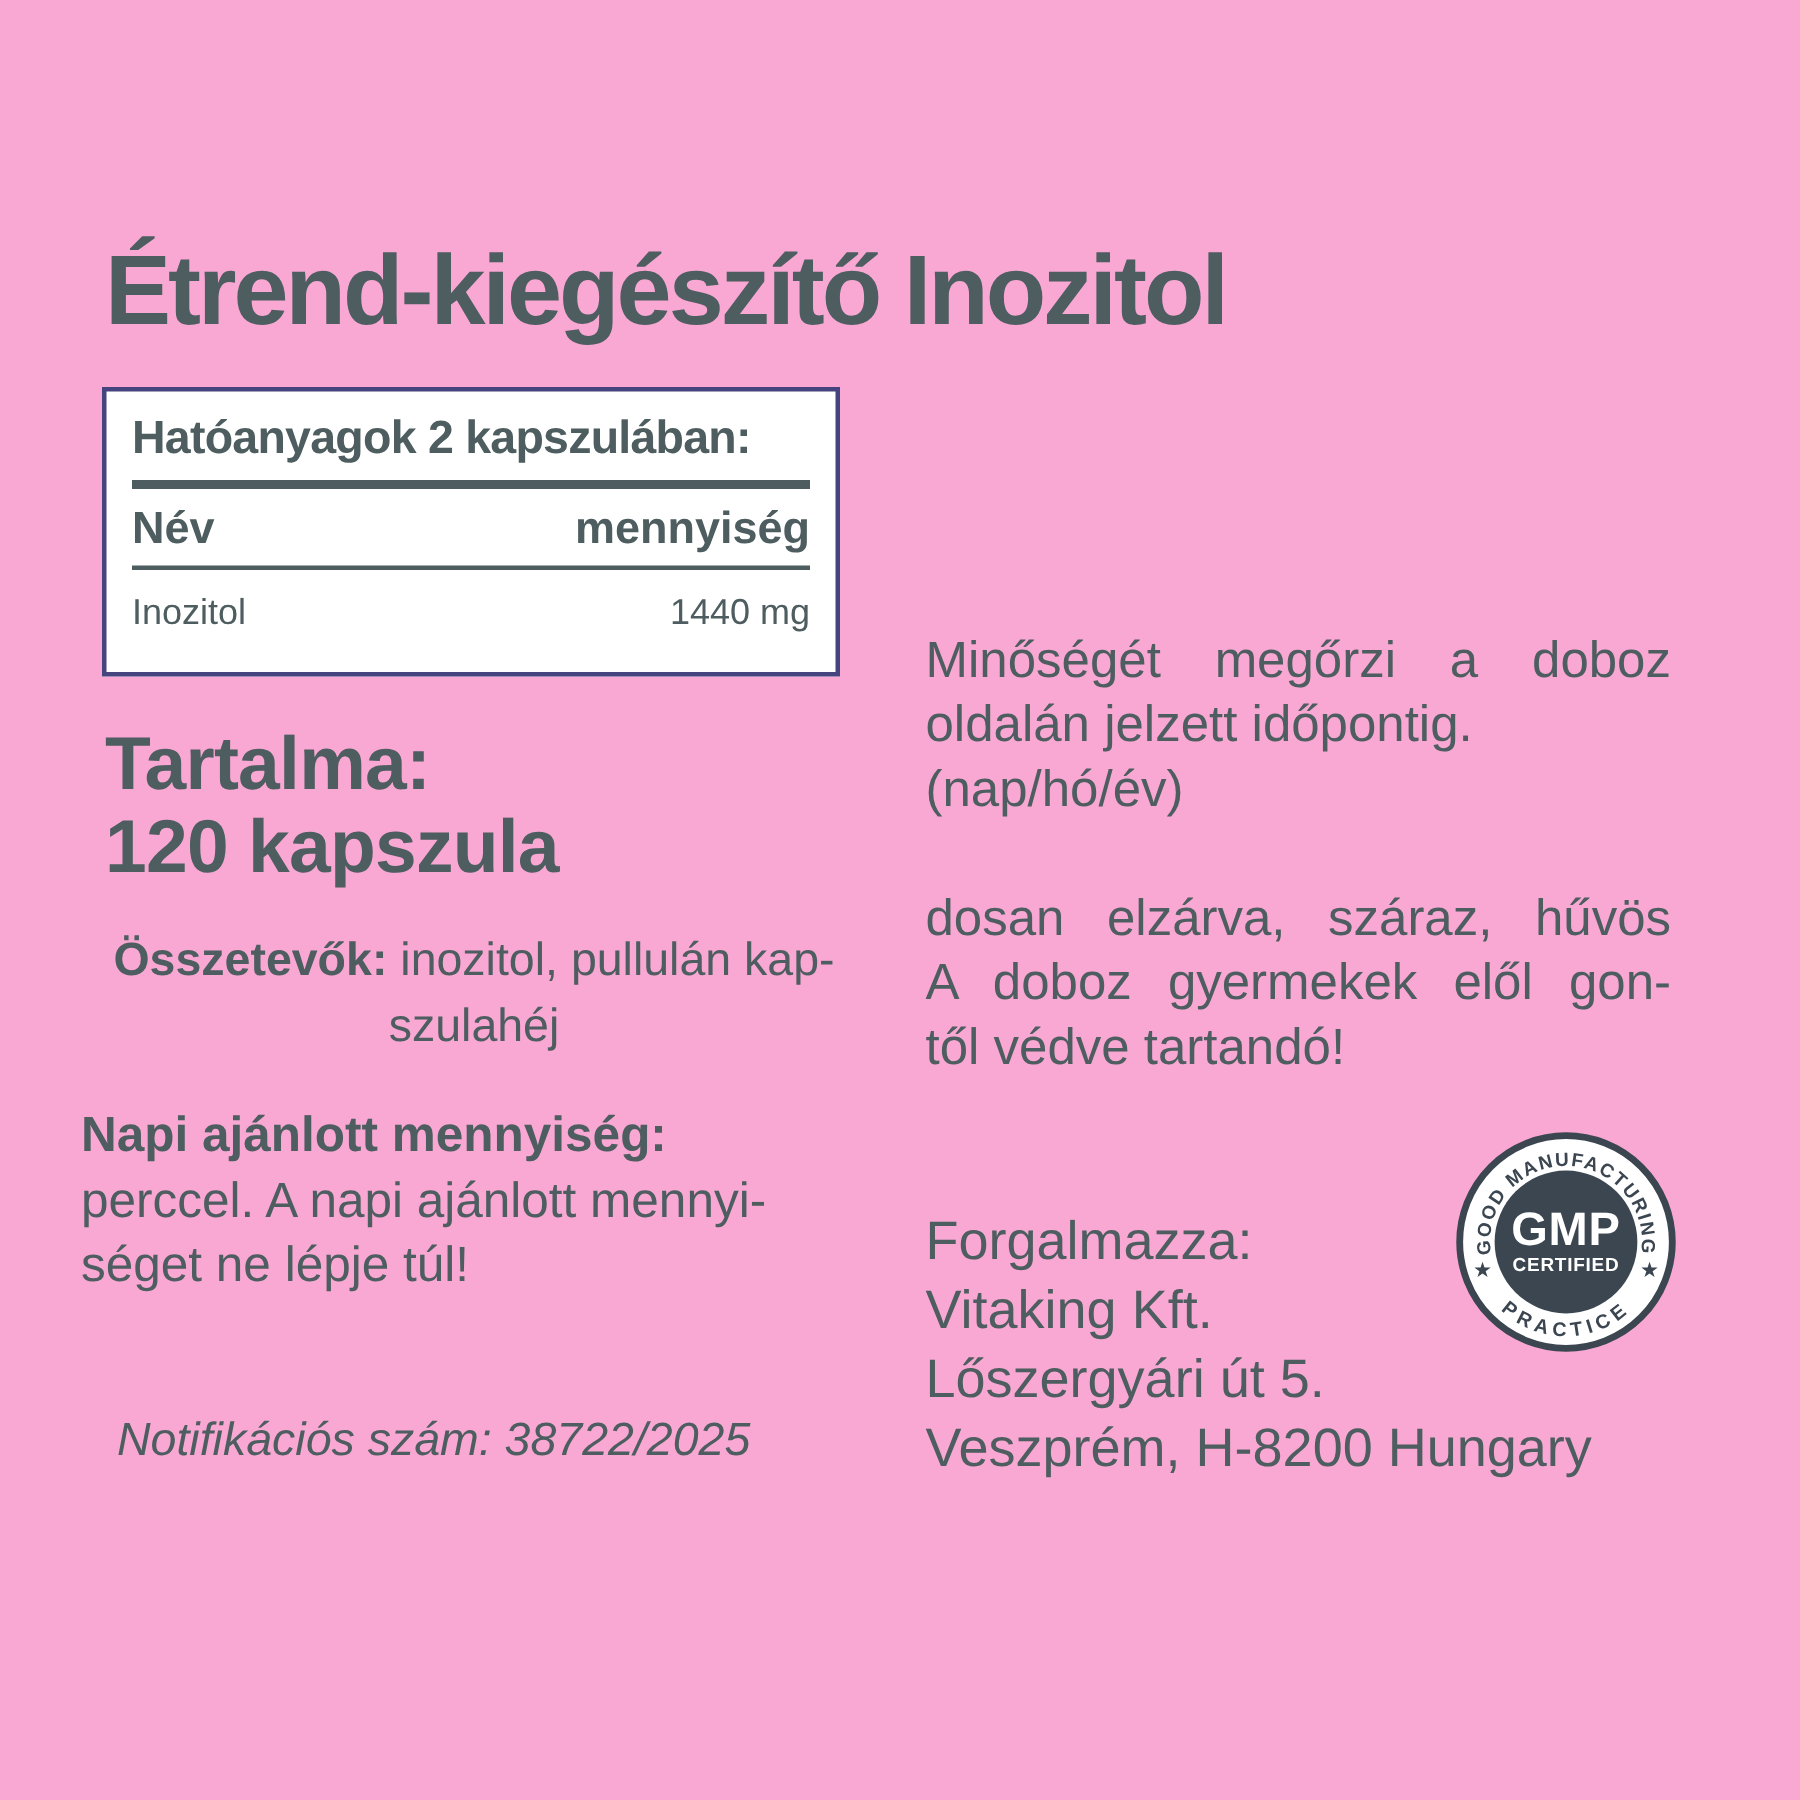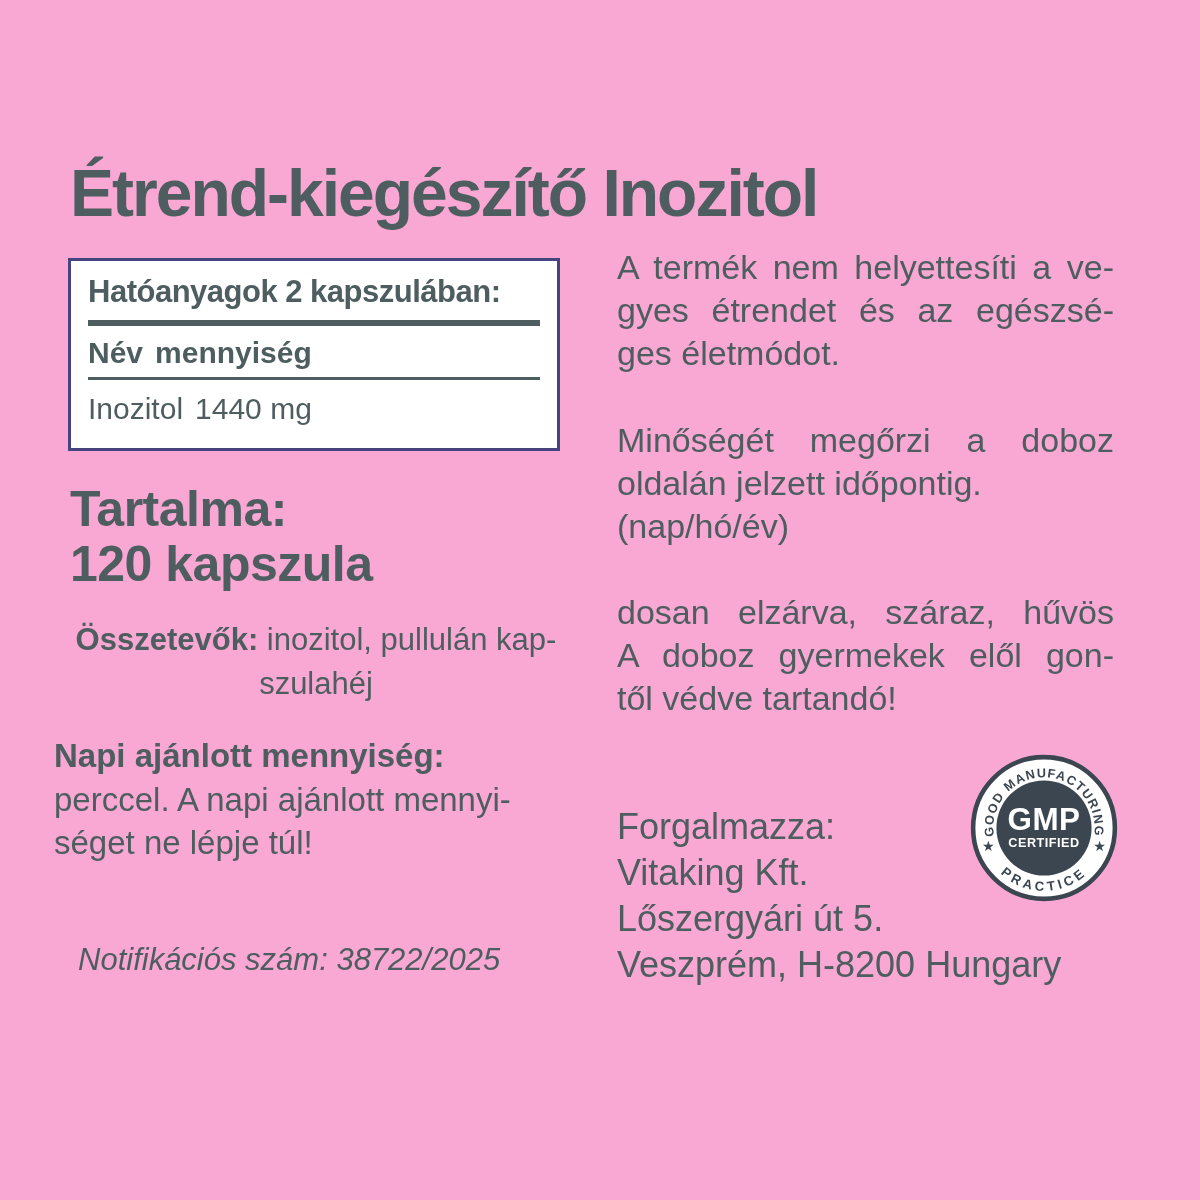--- a/index.html
+++ b/index.html
@@ -16,23 +16,23 @@
   }
   
   .factbox {
     position:absolute; left:68px; top:258px; width:492px; height:193px;
     border:3px solid #45447f; padding:12px 17px 0 17px; background:#fff;
   }
   .fb-header { font-size:31px; font-weight:bold; letter-spacing:-0.5px; line-height:38px; }
   .rule { background:#4e5d5f; }
   .rule.thick { height:6px; margin-top:9px; }
   .rule.thin  { height:3px; margin-top:6px; }
-  .fb-row { display:flex; align-items:baseline; line-height:36px;gap:12px; }
+  .fb-row { display:flex; justify-content:space-between; align-items:baseline; line-height:36px;gap:12px; }
   .fb-row.head { font-size:30px; font-weight:bold; margin-top:9px; }
-  .fb-row.vals { font-size:30px; margin-top:11px; }
+  .fb-row.vals { font-size:24px; margin-top:11px; }
   
   .tartalma { position:absolute; left:70px; top:482px; font-size:50px; font-weight:bold; line-height:55px; letter-spacing:-0.5px; }
   .osszetevok { position:absolute; left:70px; top:618px; width:492px; font-size:31px; line-height:44px;text-align:center; }
   .napi { position:absolute; left:54px; top:734px; width:492px; font-size:33px; line-height:43px; }
   .napi .nheading { font-weight:bold; line-height:44px; }
   .notif { position:absolute; left:78px; top:940px; font-size:31px; font-style:italic; line-height:40px; }
   
   .rcol-para { position:absolute; left:617px; width:497px; font-size:34px; line-height:43px; }
   .p1 { top:246px; } .p2 { top:419px; } .p3 { top:591px; }
   .distributor { position:absolute; left:617px; top:804px; width:497px; font-size:36px; line-height:46px; }
@@ -72,25 +72,20 @@
   </div>
 
   <div class="napi">
     <div class="nheading">Napi ajánlott mennyiség:</div>
     <div>perccel. A napi ajánlott mennyi-</div>
     <div>séget ne lépje túl!</div>
   </div>
 
   <div class="notif">Notifikációs szám: 38722/2025</div>
 
-  <div class="rcol-para p1">
-    <div class="just">A termék nem helyettesíti a ve-</div>
-    <div class="just">gyes étrendet és az egészsé-</div>
-    <div>ges életmódot.</div>
-  </div>
 
   <div class="rcol-para p2">
     <div class="just">Minőségét megőrzi a doboz</div>
     <div>oldalán jelzett időpontig.</div>
     <div>(nap/hó/év)</div>
   </div>
 
   <div class="rcol-para p3">
     <div class="just">dosan elzárva, száraz, hűvös</div>
     <div class="just">A doboz gyermekek elől gon-</div>

